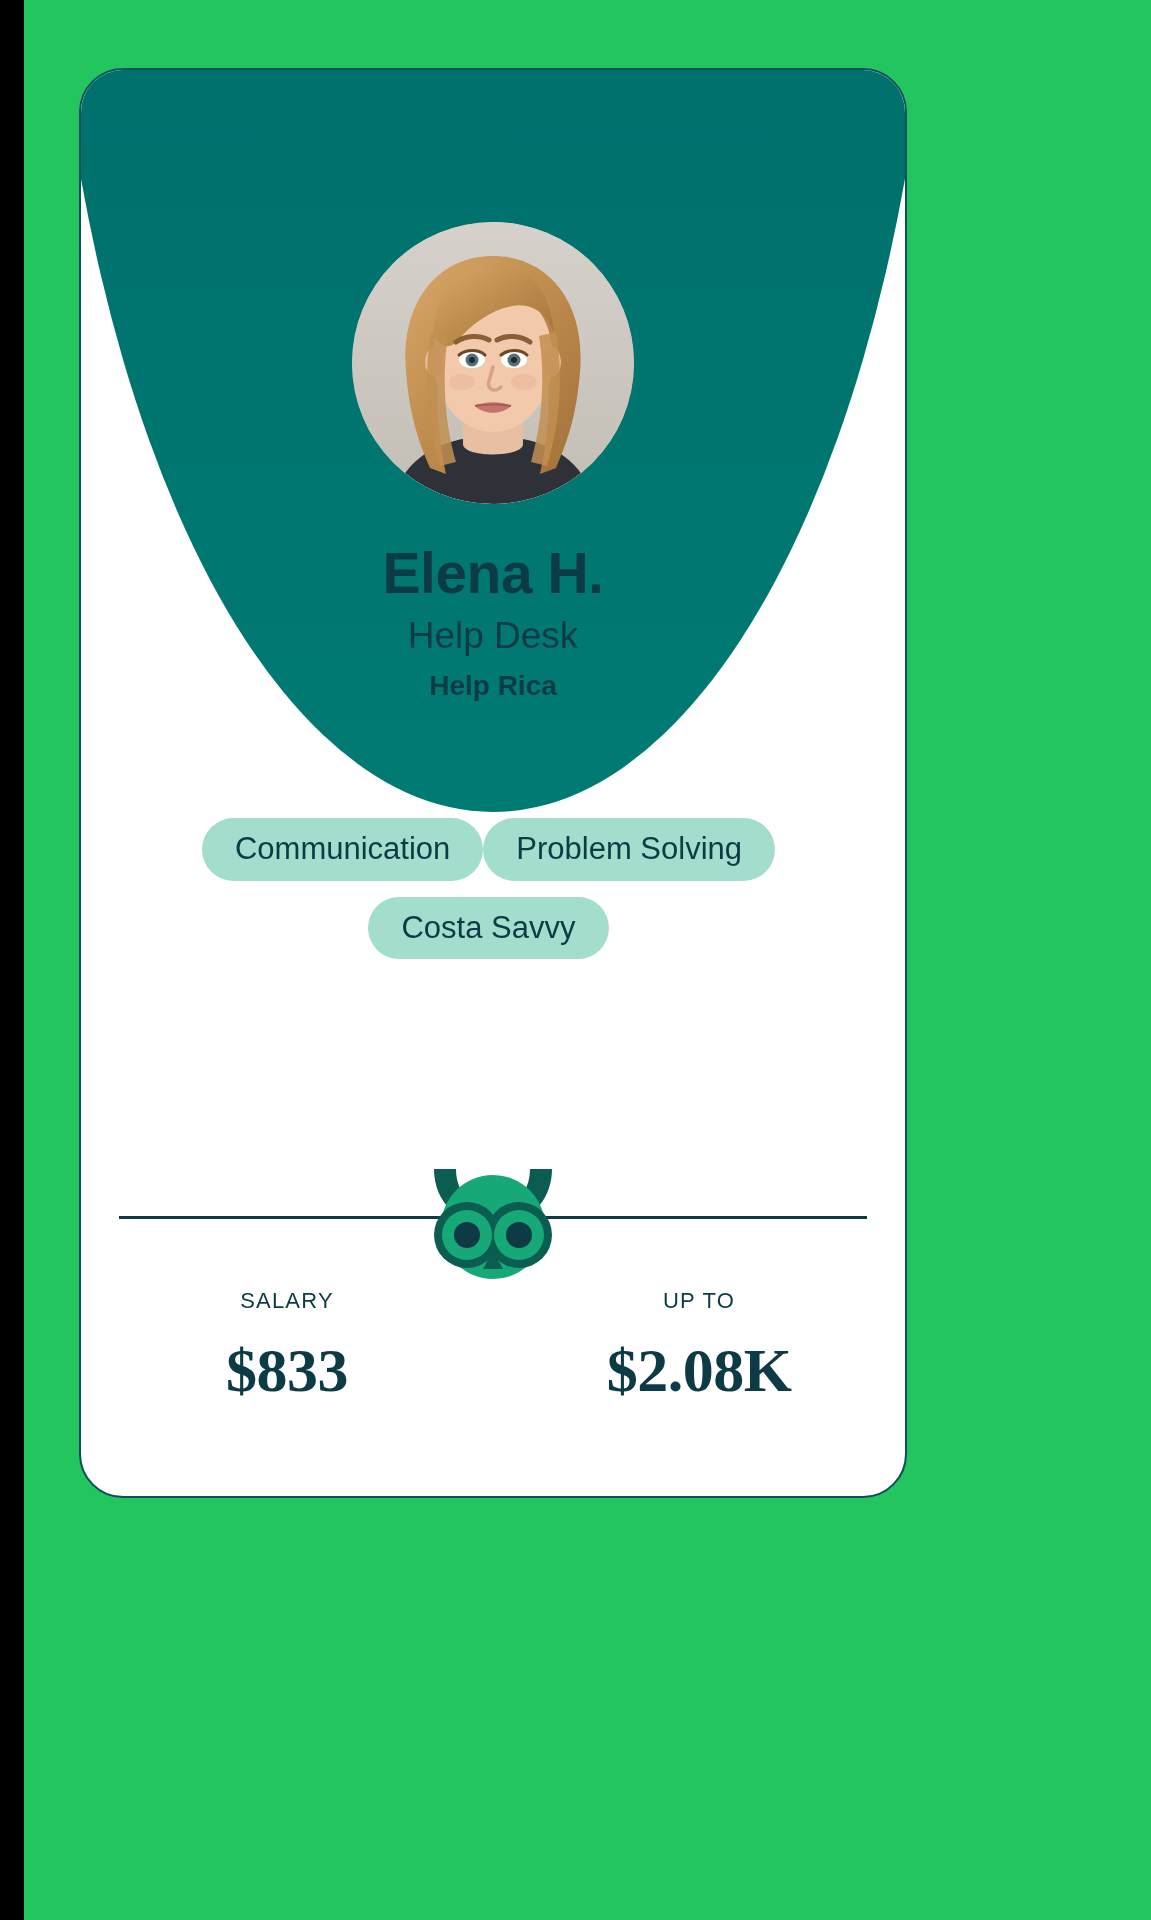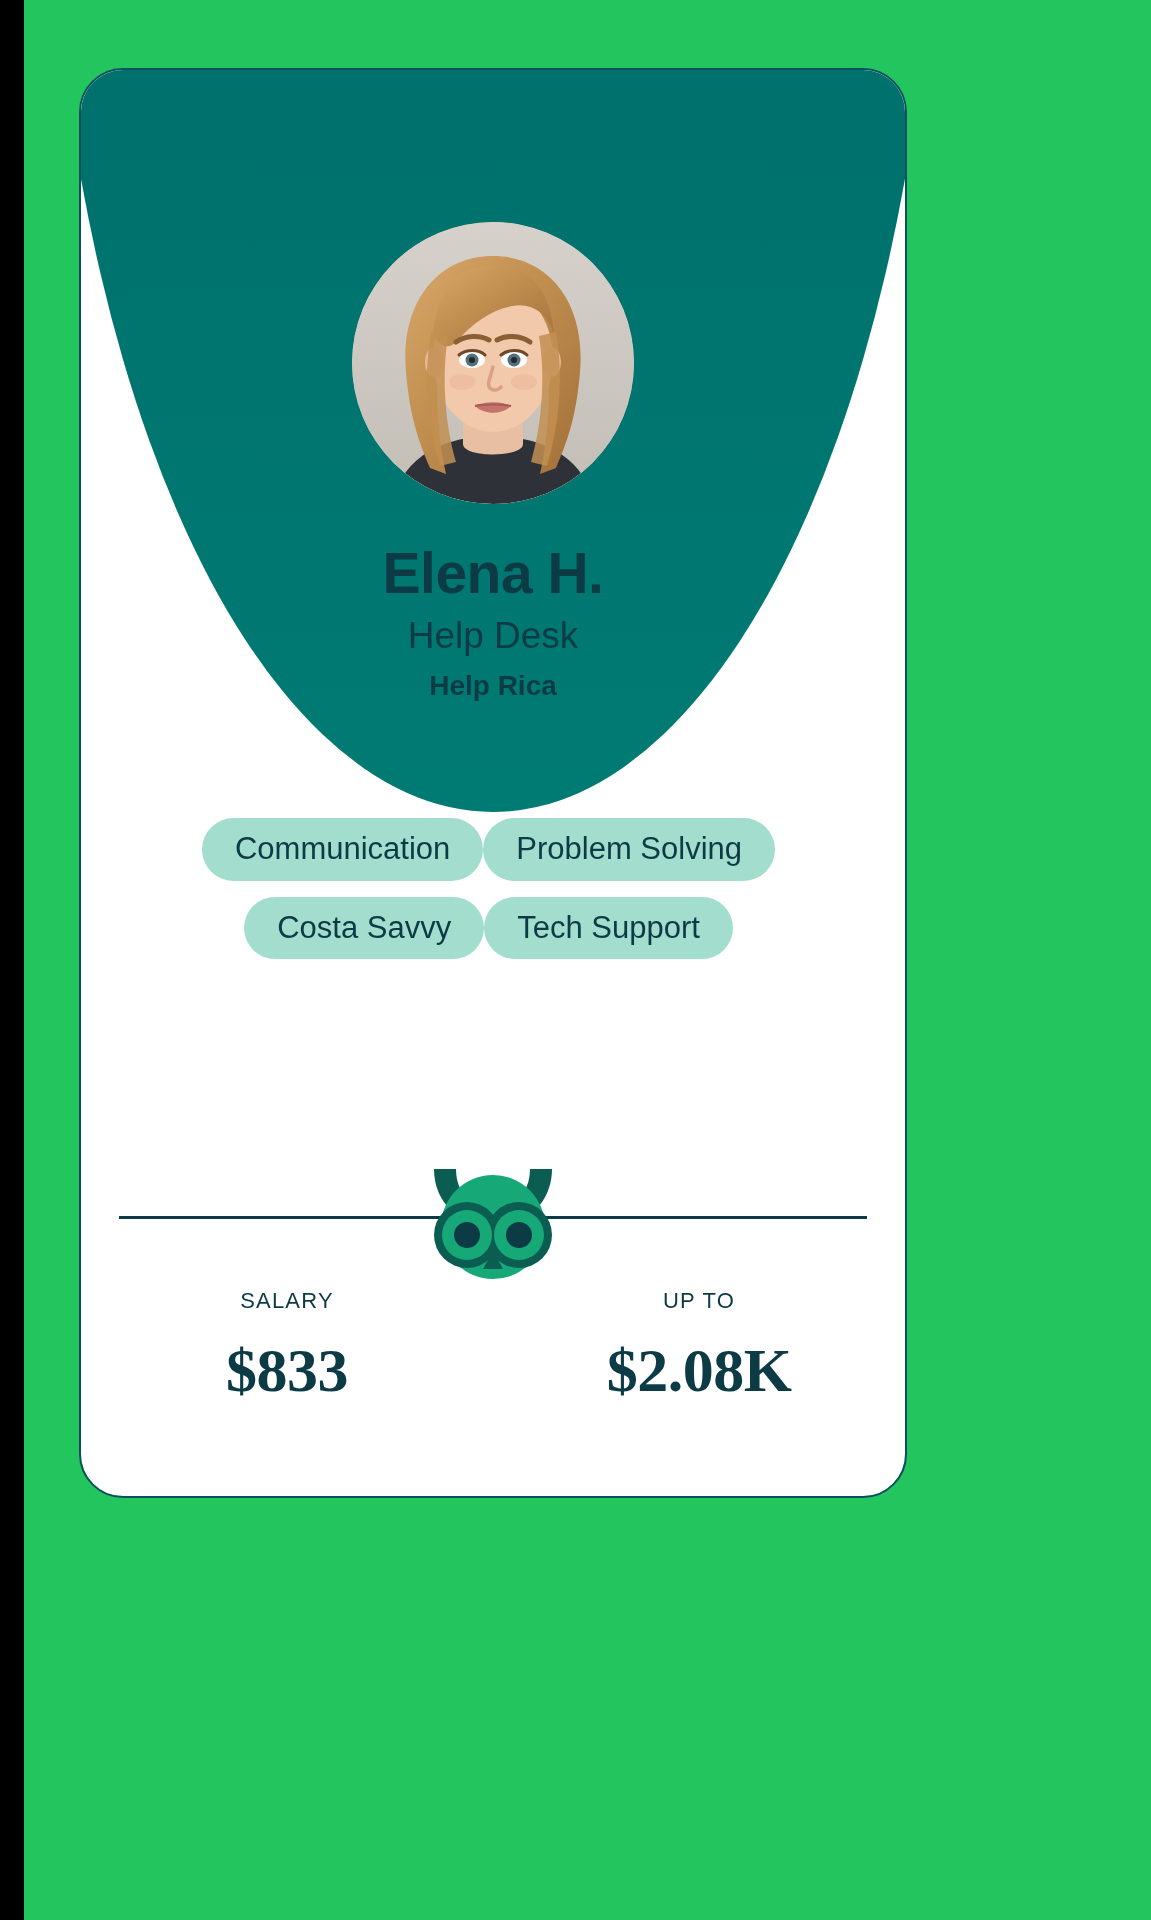--- a/index.html
+++ b/index.html
@@ -235,21 +235,20 @@
     <div class="identity">
       <div class="person-name">Elena H.</div>
       <div class="person-role">Help Desk</div>
       <div class="person-country">Help Rica</div>
     </div>
 
     <div class="skills">
         <div class="skill-pill">Communication</div>
         <div class="skill-pill">Problem Solving</div>
         <div class="skill-pill">Costa Savvy</div>
-        <div class="skill-pill">Tech Support</div>
       </div>
 
     <div class="divider-wrap">
       <div class="divider-line"></div>
       <div class="owl-logo">
         <svg viewBox="0 0 134 118" xmlns="http://www.w3.org/2000/svg" aria-hidden="true">
 
           <path d="M8 4 L30 4 C30 30 48 44 70 44 L70 62 C34 62 8 38 8 4 Z" fill="#0b5d51"></path>
           <path d="M126 4 L104 4 C104 30 86 44 64 44 L64 62 C100 62 126 38 126 4 Z" fill="#0b5d51"></path>
 

